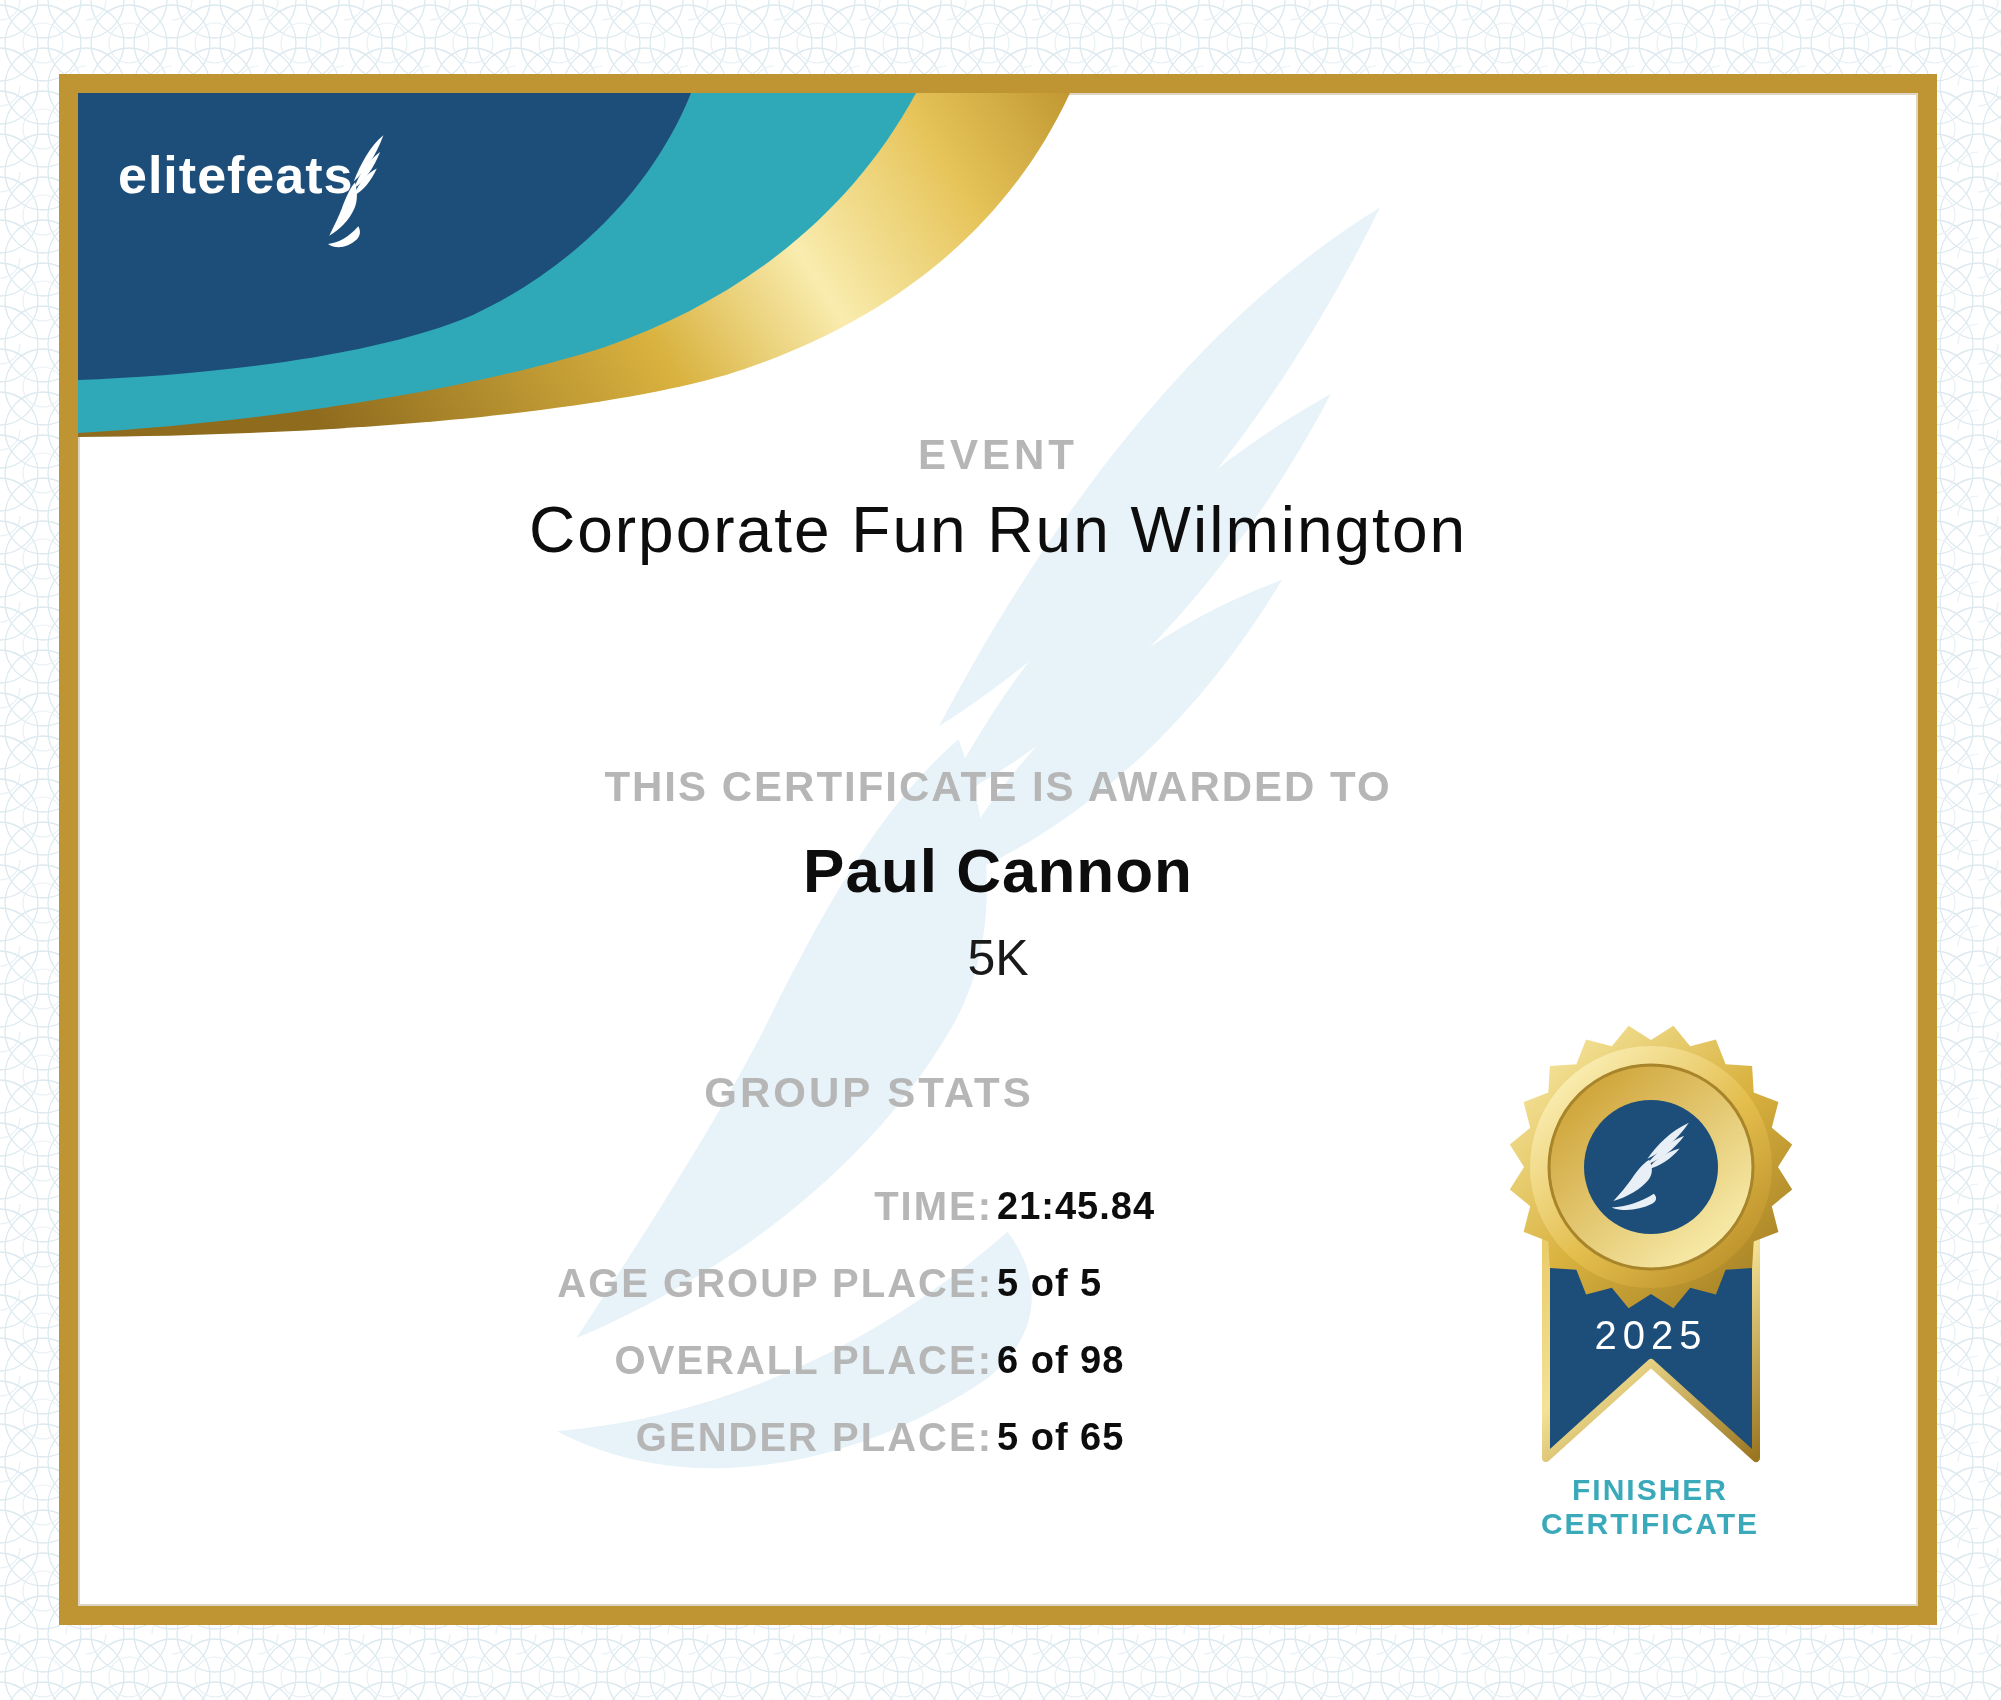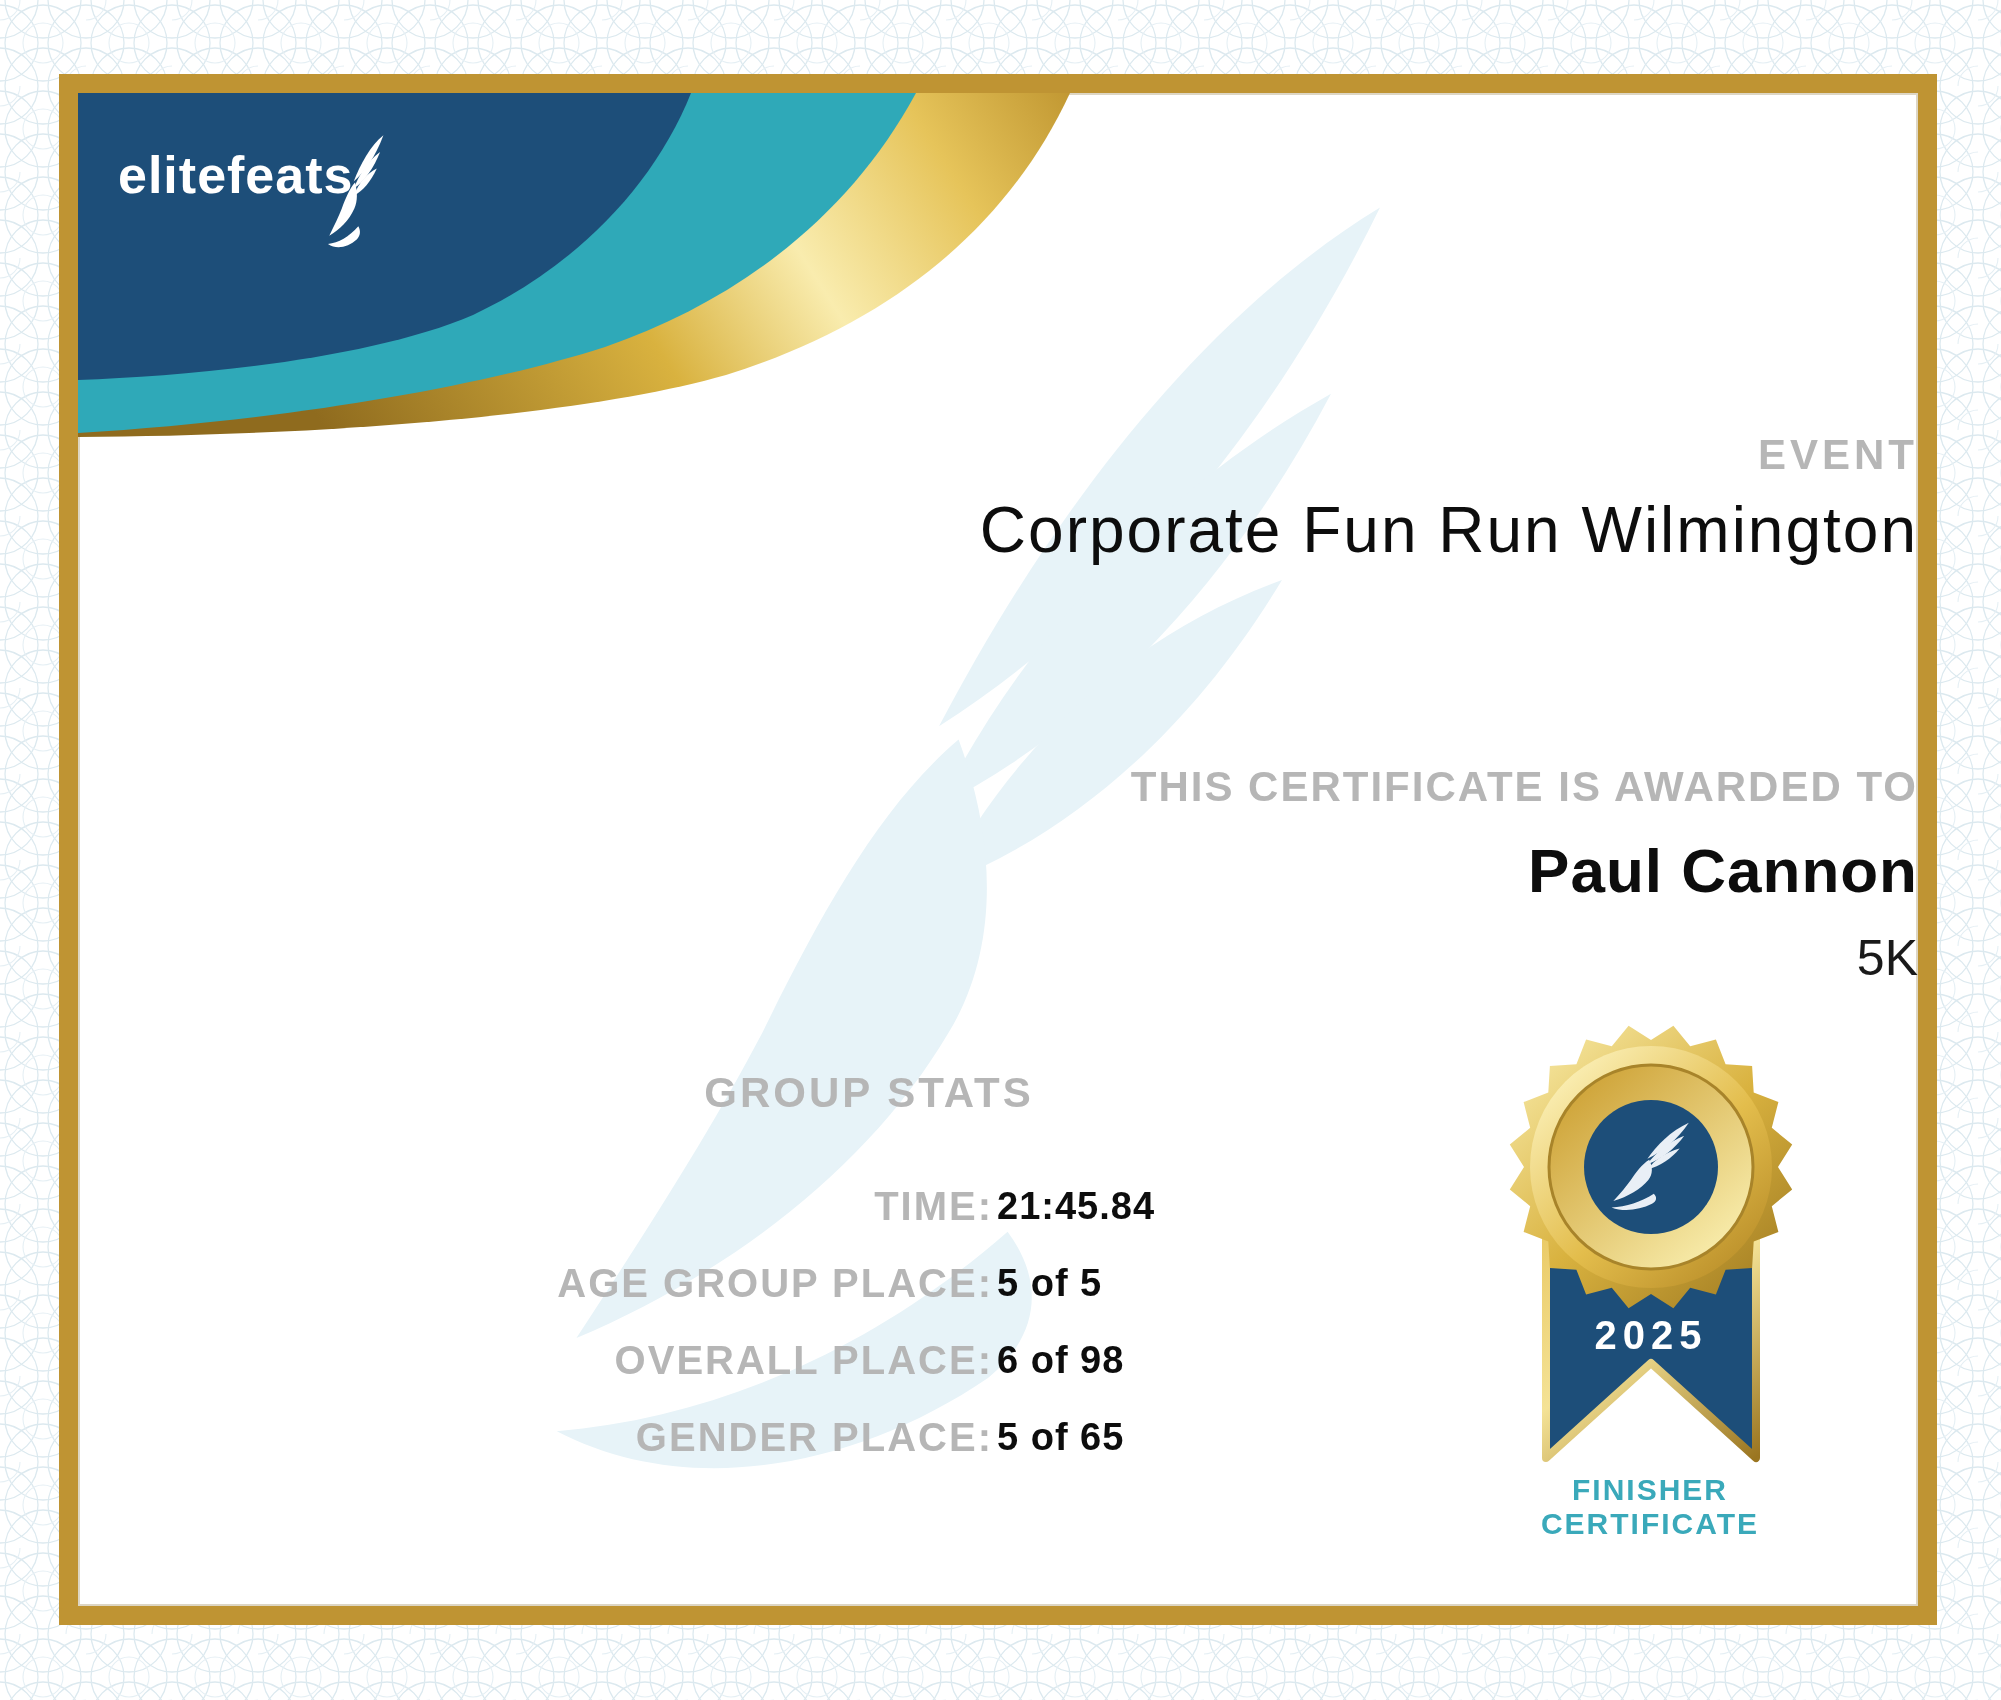--- a/index.html
+++ b/index.html
@@ -13,35 +13,35 @@
     box-sizing:border-box;border:19px solid var(--gold-frame);
     background:#ffffff;overflow:hidden;z-index:1;
     box-shadow: inset 0 0 0 2px rgba(120,90,20,.25);
     padding-left: 11px;
   }
   .layer{position:absolute;left:0;top:0;}
   .header-svg{z-index:2;}
   .watermark-svg{z-index:1;}
   .badge-svg{z-index:3;}
   .txt{position:absolute;z-index:4;white-space:nowrap;}
-  .centercol{left:0;width:1840px;text-align:right;}
+  .centercol{left:0;width:1840px;text-align:center;}
   .event-label{top:338px;font-size:42px;font-weight:bold;letter-spacing:4px;color:var(--muted-gray);}
   .event-name{top:400px;font-size:64px;font-weight:normal;letter-spacing:2px;color:var(--ink);}
   .awarded-label{top:670px;font-size:42px;font-weight:bold;letter-spacing:2px;color:var(--muted-gray);}
   .recipient{top:742px;font-size:62px;font-weight:bold;letter-spacing:1px;color:var(--ink);}
   .distance{top:836px;font-size:50px;font-weight:400;color:#1a1a1a;}
   .your-stats{top:976px;left:791px;transform:translateX(-50%);font-size:42px;font-weight:bold;letter-spacing:3px;color:var(--muted-gray);}
   .stats{position:absolute;z-index:4;left:0;top:1075px;width:1840px;}
   .stat-row{display:flex;align-items:center;height:77px;}
   .stat-label{width:915px;text-align:right;font-size:40px;font-weight:bold;letter-spacing:2px;color:var(--muted-gray);}
   .stat-value{margin-left:4px;font-size:38px;font-weight:bold;color:var(--ink);letter-spacing:1px;}
   .brand{position:absolute;z-index:3;left:40px;top:52px;color:#ffffff;}
   .brand-text{font-size:52px;font-weight:bold;letter-spacing:1px;}
   .badge-year{position:absolute;z-index:5;left:1573px;top:1220px;transform:translateX(-50%);
-    color:#ffffff;font-size:40px;font-weight:bold;letter-spacing:6px;text-align:center;}
+    color:#ffffff;font-size:40px;font-weight:normal;letter-spacing:6px;text-align:center;}
   .badge-caption{position:absolute;z-index:5;left:1572px;top:1380px;transform:translateX(-50%);
     text-align:center;color:var(--badge-teal);font-size:30px;font-weight:bold;letter-spacing:2px;line-height:34px;white-space:nowrap;}
 </style>
 </head>
 <body>
 
 <svg class="guilloche" width="2001" height="1700">
   <defs>
     <pattern id="gpat" width="86" height="86" patternUnits="userSpaceOnUse">
       <g fill="none" stroke="#dce9ef" stroke-width="1.3">

